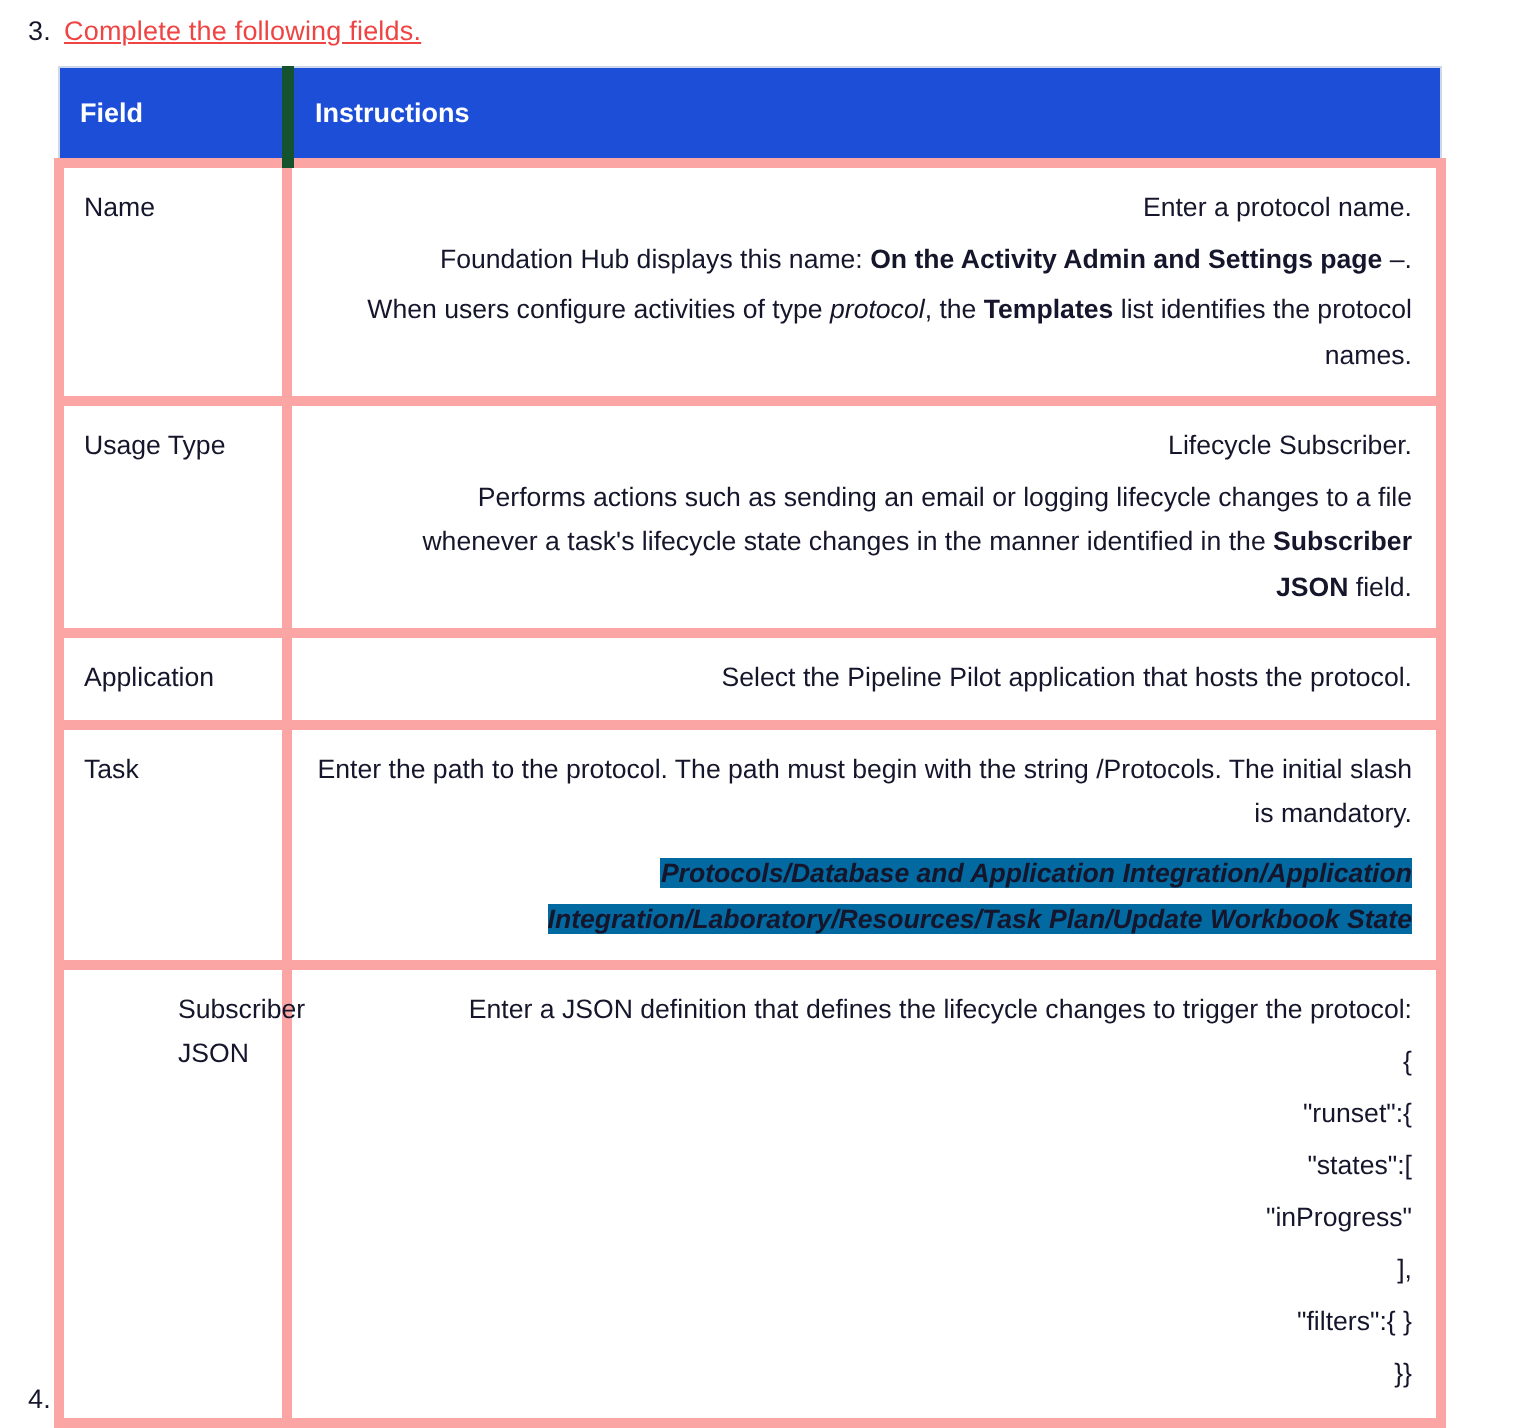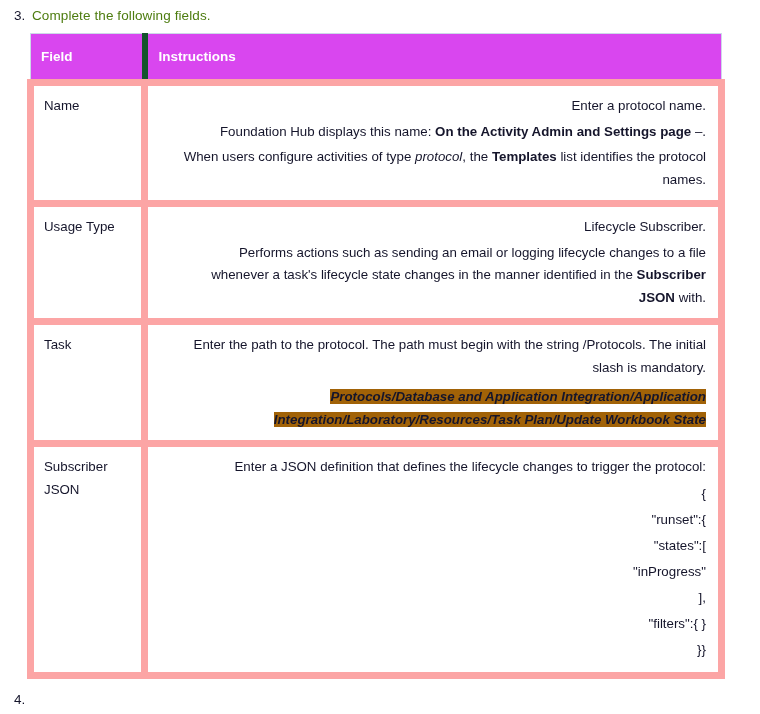--- a/index.html
+++ b/index.html
@@ -33,21 +33,22 @@
   .step .num {
     width: 32px;
     flex: 0 0 32px;
     padding-left: 14px;
     box-sizing: border-box;
     font-size: 13.5px;
     color: #15152b;
   }
   .step .txt {
     font-size: 13.5px;
-    color: #4d7c0f;
+    color: #ef4444;
+    text-decoration: underline;
   }
   #step-before { top: 8px; left: 0; }
   #step-after  { top: 692px; left: 0; }
 
   
   .tbl-wrap {
     position: absolute;
     left: 27px;
     top: 33px;
     width: 691px;
@@ -55,37 +56,37 @@
   table.fields {
     border-collapse: collapse;
     width: 691px;
     table-layout: fixed;
     background: #ffffff;
   }
   table.fields col.c1 { width: 114px; }
   table.fields col.c2 { width: 577px; }
 
   table.fields thead th {
-    background: #d946ef;
+    background: #1d4ed8;
     color: #ffffff;
     font-size: 13.5px;
     font-weight: bold;
     text-align: left;
     padding: 12px 0 12px 10px;
     border: 1px solid #cdd9e8;
     height: 21px;
     vertical-align: middle;
   }
   table.fields thead th.h-instr {
     border-left: 6px solid #14532d;
     padding-left: 11px;
   }
 
   table.fields tbody td {
-    border: 7px solid #fca5a5;
+    border: 5px solid #fca5a5;
     vertical-align: top;
     font-size: 13.3px;
     color: #15152b;
     padding: 9px 8px 9px 10px;
     line-height: 22.5px;
   }
   table.fields tbody td.lbl {
     padding-left: 10px;
     white-space: normal;
   }
@@ -95,27 +96,27 @@
     text-align: right;
   }
   table.fields tbody td p {
     margin: 0 0 0 0;
     padding: 0;
   }
   table.fields tbody td p + p {
     margin-top: 3px;
     margin-left: 21px;
   }
-  .lbl .lbl-line { display: block; }
+  .lbl .lbl-line { display: block; margin-left: 47px; }
 
   b, .b { font-weight: bold; }
   i, .i { font-style: italic; }
 
   .hl {
-    background: #a16207;
+    background: #0369a1;
     font-style: italic;
     font-weight: bold;
     box-decoration-break: clone;
     -webkit-box-decoration-break: clone;
   }
   .path-block {
     margin-top: 6px !important;
     line-height: 23px;
   }
   .path-block .hl-line {
@@ -162,24 +163,30 @@
             <p>Enter a protocol name.</p>
             <p><span>Foundation Hub displays this name: </span><b>On the Activity Admin and Settings page</b><span> –.</span></p>
             <p><span>When users configure activities of type </span><i>protocol</i><span>, the </span><b>Templates</b><span> list identifies the protocol names.</span></p>
           </td>
         </tr>
 
         <tr>
           <td class="lbl">Usage Type</td>
           <td class="instr">
             <p>Lifecycle Subscriber.</p>
-            <p><span>Performs actions such as sending an email or logging lifecycle changes to a file whenever a task's lifecycle state changes in the manner identified in the </span><b>Subscriber JSON</b><span> with.</span></p>
-          </td>
-        </tr>
-
+            <p><span>Performs actions such as sending an email or logging lifecycle changes to a file whenever a task's lifecycle state changes in the manner identified in the </span><b>Subscriber JSON</b><span> field.</span></p>
+          </td>
+        </tr>
+
+        <tr>
+          <td class="lbl">Application</td>
+          <td class="instr">
+            <p>Select the Pipeline Pilot application that hosts the protocol.</p>
+          </td>
+        </tr>
 
         <tr>
           <td class="lbl">Task</td>
           <td class="instr">
             <p>Enter the path to the protocol. The path must begin with the string /Protocols. The initial slash is mandatory.</p>
             <p class="path-block"><span class="hl hl-line">Protocols/Database and Application Integration/Application</span><br><span class="hl hl-line">Integration/Laboratory/Resources/Task Plan/Update Workbook State</span></p>
           </td>
         </tr>
 
         <tr>

